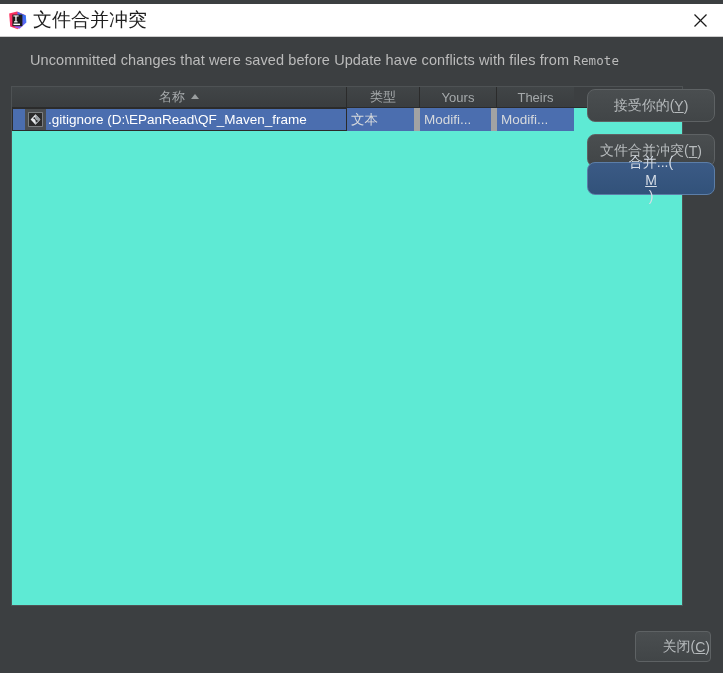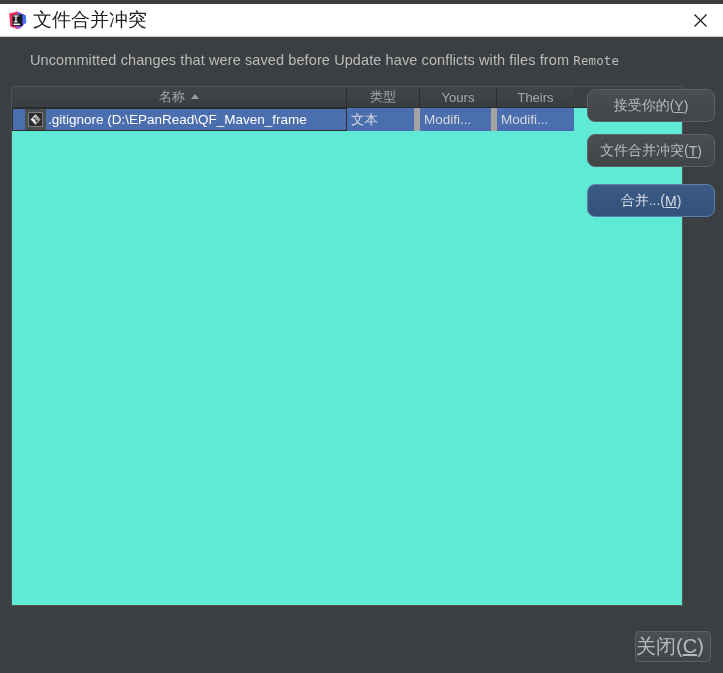--- a/index.html
+++ b/index.html
@@ -185,32 +185,32 @@
   }
   .btn.primary {
     background: linear-gradient(#3b5a85, #32527a);
     border: 1px solid #5c7ea8;
     color: #d6dde6;
   }
   .btn u { text-decoration: underline; }
 
   #btn-yours  { left: 587px; top: 89px;  }
   #btn-theirs { left: 587px; top: 134px; }
-  #btn-merge  { left: 587px; top: 184px; }
+  #btn-merge  { left: 587px; top: 162px; flex-direction: column; }
 
   #btn-close {
     position: absolute;
     left: 635px; top: 631px;
     width: 76px; height: 31px;
     border-radius: 4px;
     box-sizing: border-box;
     display: flex;
     align-items: center;
-    justify-content: flex-start;
-    font-size: 20px;
+    justify-content: flex-end;
+    font-size: 14px;
     background: linear-gradient(#4a4e50, #414547);
     border: 1px solid #5e6264;
     color: #b7bbbd;
     cursor: default;
     white-space: nowrap;
   }
   #btn-close u { text-decoration: underline; }
 </style>
 </head>
 <body>

